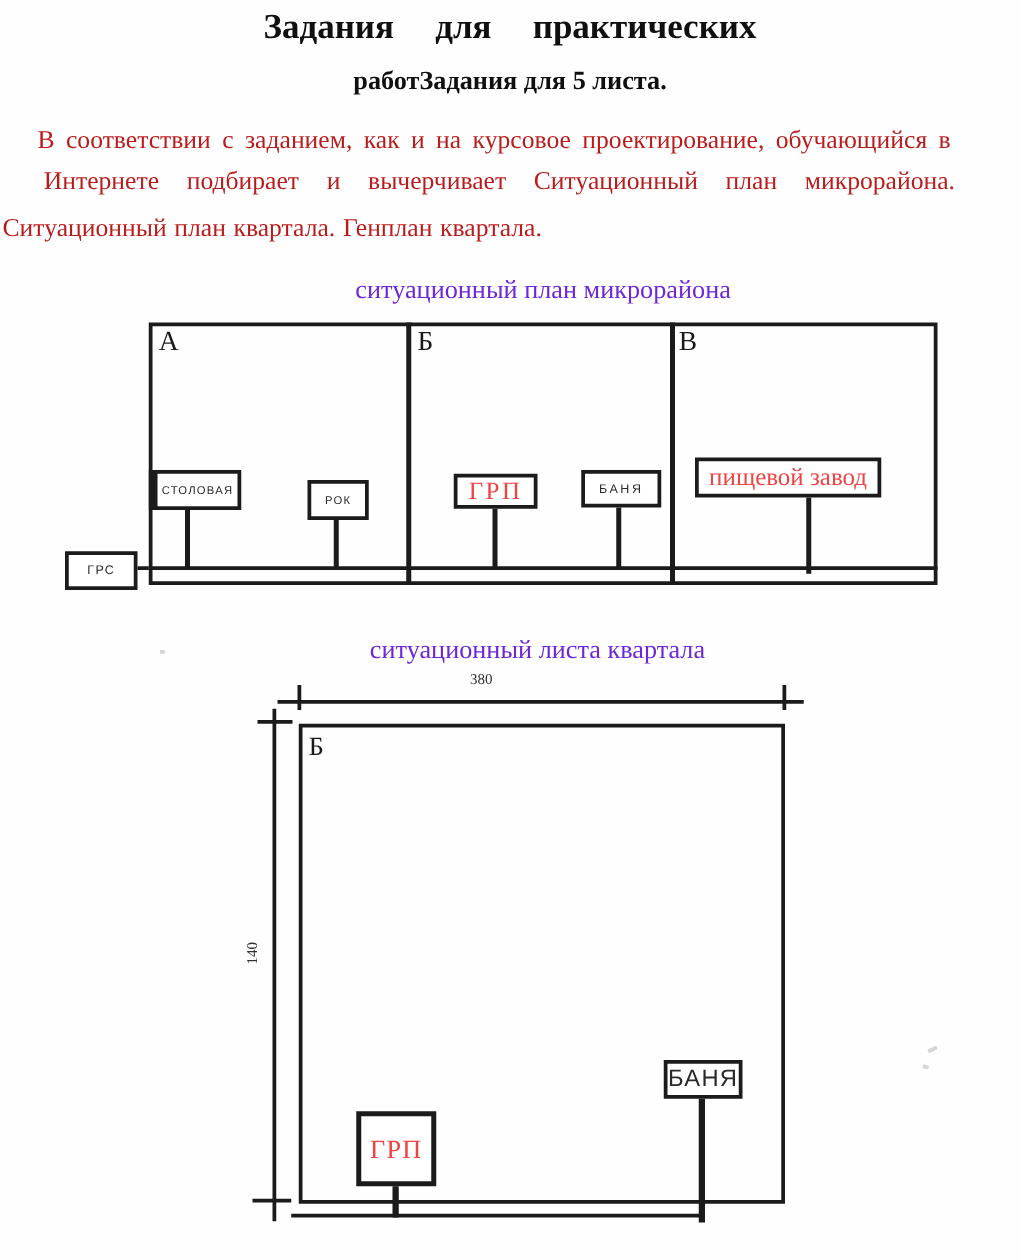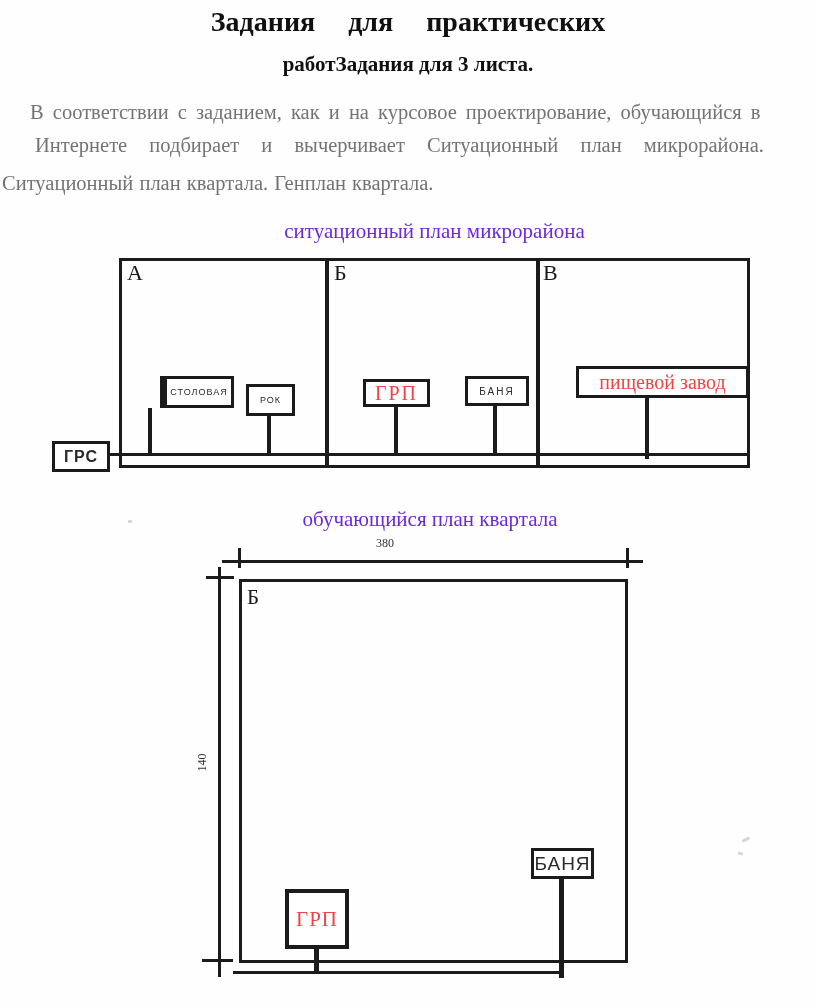--- a/index.html
+++ b/index.html
@@ -17,21 +17,21 @@
   .doc-title1 {
     top: 6px; left: 0; width: 816px;
     text-align: center; font-weight: bold; font-size: 28px;
     word-spacing: 26px; white-space: nowrap; color: #101010;
   }
   .doc-title2 {
     top: 52px; left: 0; width: 816px;
     text-align: center; font-weight: bold; font-size: 21px;
     white-space: nowrap; color: #101010;
   }
-  .para-line { font-size: 20.5px; white-space: nowrap; color: #737373; }
+  .para-line { font-size: 20.5px; white-space: nowrap; color: #b91c1c; }
   .para-1 { top: 101px; left: 30px; word-spacing: 4px; }
   .para-2 { top: 134px; left: 0px;  word-spacing: 17px; margin-left: 35px; }
   .para-3 { top: 172px; left: 2px;  word-spacing: 1px; }
 
   
   .line { background: #1b1b1b; }
   .frame { border: 3px solid #1b1b1b; background: transparent; box-sizing: border-box; }
   .bbox {
     border: 3px solid #1b1b1b; background: #fff; box-sizing: border-box;
     display: flex; align-items: center; justify-content: center;
@@ -43,32 +43,32 @@
 
   
   .d1-title { top: 219px; left: 119px; width: 631px; }
   .d1-frame { left: 119px; top: 258px; width: 631px; height: 210px; }
   .d1-div1 { left: 325px; top: 258px; width: 4px; height: 210px; }
   .d1-div2 { left: 536px; top: 258px; width: 4px; height: 210px; }
   .d1-gasline { left: 119px; top: 453px; width: 631px; height: 3px; }
   .d1-la { left: 127px; top: 260px; }
   .d1-lb { left: 334px; top: 260px; }
   .d1-lv { left: 543px; top: 260px; }
-  .b-stolovaya { left: 119px; top: 376px; width: 74px; height: 32px; border-left-width: 7px; margin-left: 41px; }
+  .b-stolovaya { left: 119px; top: 376px; width: 74px; height: 32px; border-left-width: 7px; }
   .b-stolovaya .t { font-size: 9px; letter-spacing: 1px; }
   .b-rok { left: 246px; top: 384px; width: 49px; height: 32px; }
   .b-rok .t { font-size: 9px; letter-spacing: 1px; }
   .b-grp1 { left: 363px; top: 379px; width: 67px; height: 28px; }
   .b-grp1 .t { font-size: 20px; letter-spacing: 2px; }
   .b-banya1 { left: 465px; top: 376px; width: 64px; height: 30px; }
   .b-banya1 .t { font-size: 10px; letter-spacing: 2px; }
-  .b-food { left: 576px; top: 366px; width: 173px; height: 32px; }
+  .b-food { left: 556px; top: 366px; width: 149px; height: 32px; }
   .b-food .t { font-size: 20px; }
   .b-grs { left: 52px; top: 441px; width: 58px; height: 31px; }
-  .b-grs .t { font-size: 16px; letter-spacing: 1px; font-weight: bold; }
+  .b-grs .t { font-size: 10px; letter-spacing: 1px; }
   .st-stolovaya { left: 148px; top: 408px; width: 4px; height: 48px; }
   .st-rok { left: 267px; top: 416px; width: 4px; height: 40px; }
   .st-grp1 { left: 394px; top: 407px; width: 4px; height: 49px; }
   .st-banya1 { left: 493px; top: 406px; width: 4px; height: 50px; }
   .st-food { left: 645px; top: 398px; width: 4px; height: 61px; }
   .grs-conn { left: 110px; top: 453px; width: 9px; height: 3px; }
 
   
   .d2-title { top: 507px; left: 230px; width: 400px; }
   .d2-hdim { left: 222px; top: 560px; width: 421px; height: 3px; }
@@ -96,21 +96,21 @@
   
   .speck { background: #b9b9b9; border-radius: 1px; opacity: .6; }
   .sp1 { left: 742px; top: 838px; width: 8px; height: 3px; transform: rotate(-25deg); }
   .sp2 { left: 738px; top: 852px; width: 5px; height: 3px; transform: rotate(15deg); }
   .sp3 { left: 128px; top: 520px; width: 4px; height: 3px; }
 </style>
 </head>
 <body>
 
 <div class="abs doc-title1">Задания для практических</div>
-<div class="abs doc-title2">работЗадания для 3 листа.</div>
+<div class="abs doc-title2">работЗадания для 5 листа.</div>
 
 <div class="abs para-line para-1">В соответствии с заданием, как и на курсовое проектирование, обучающийся в</div>
 <div class="abs para-line para-2">Интернете подбирает и вычерчивает Ситуационный план микрорайона.</div>
 <div class="abs para-line para-3">Ситуационный план квартала. Генплан квартала.</div>
 
 <div class="abs dia-title d1-title">ситуационный план микрорайона</div>
 
 <div class="abs frame d1-frame"></div>
 <div class="abs line d1-div1"></div>
 <div class="abs line d1-div2"></div>
@@ -143,21 +143,21 @@
 <div class="abs bbox b-food">
   <span class="t lbl-serif">пищевой завод</span>
 </div>
 <div class="abs line st-food"></div>
 
 <div class="abs bbox b-grs">
   <span class="t lbl-sans">ГРС</span>
 </div>
 <div class="abs line grs-conn"></div>
 
-<div class="abs dia-title d2-title">обучающийся план квартала</div>
+<div class="abs dia-title d2-title">ситуационный листа квартала</div>
 
 <div class="abs line d2-hdim"></div>
 <div class="abs line d2-tick-l"></div>
 <div class="abs line d2-tick-r"></div>
 <div class="abs d2-240 lbl-serif">380</div>
 
 <div class="abs line d2-vdim"></div>
 <div class="abs line d2-tick-t"></div>
 <div class="abs line d2-tick-b"></div>
 <div class="abs d2-140 lbl-serif">140</div>

